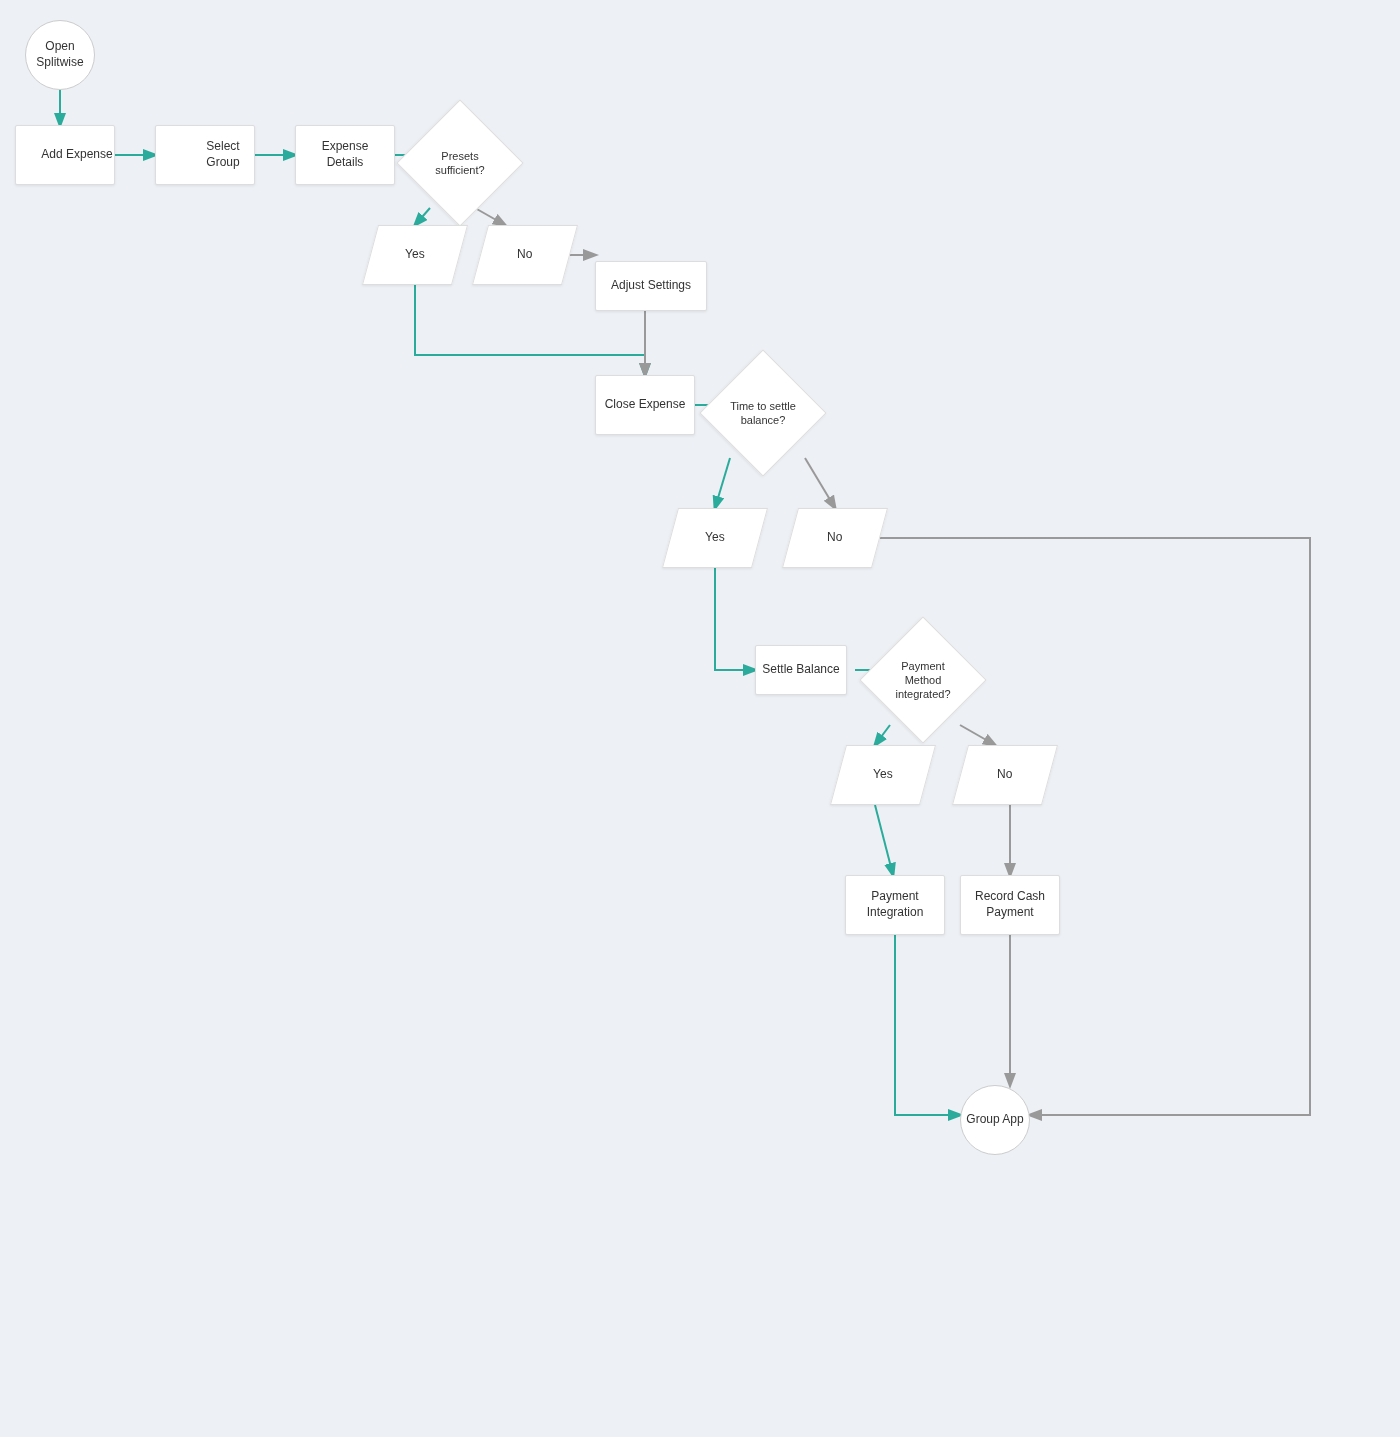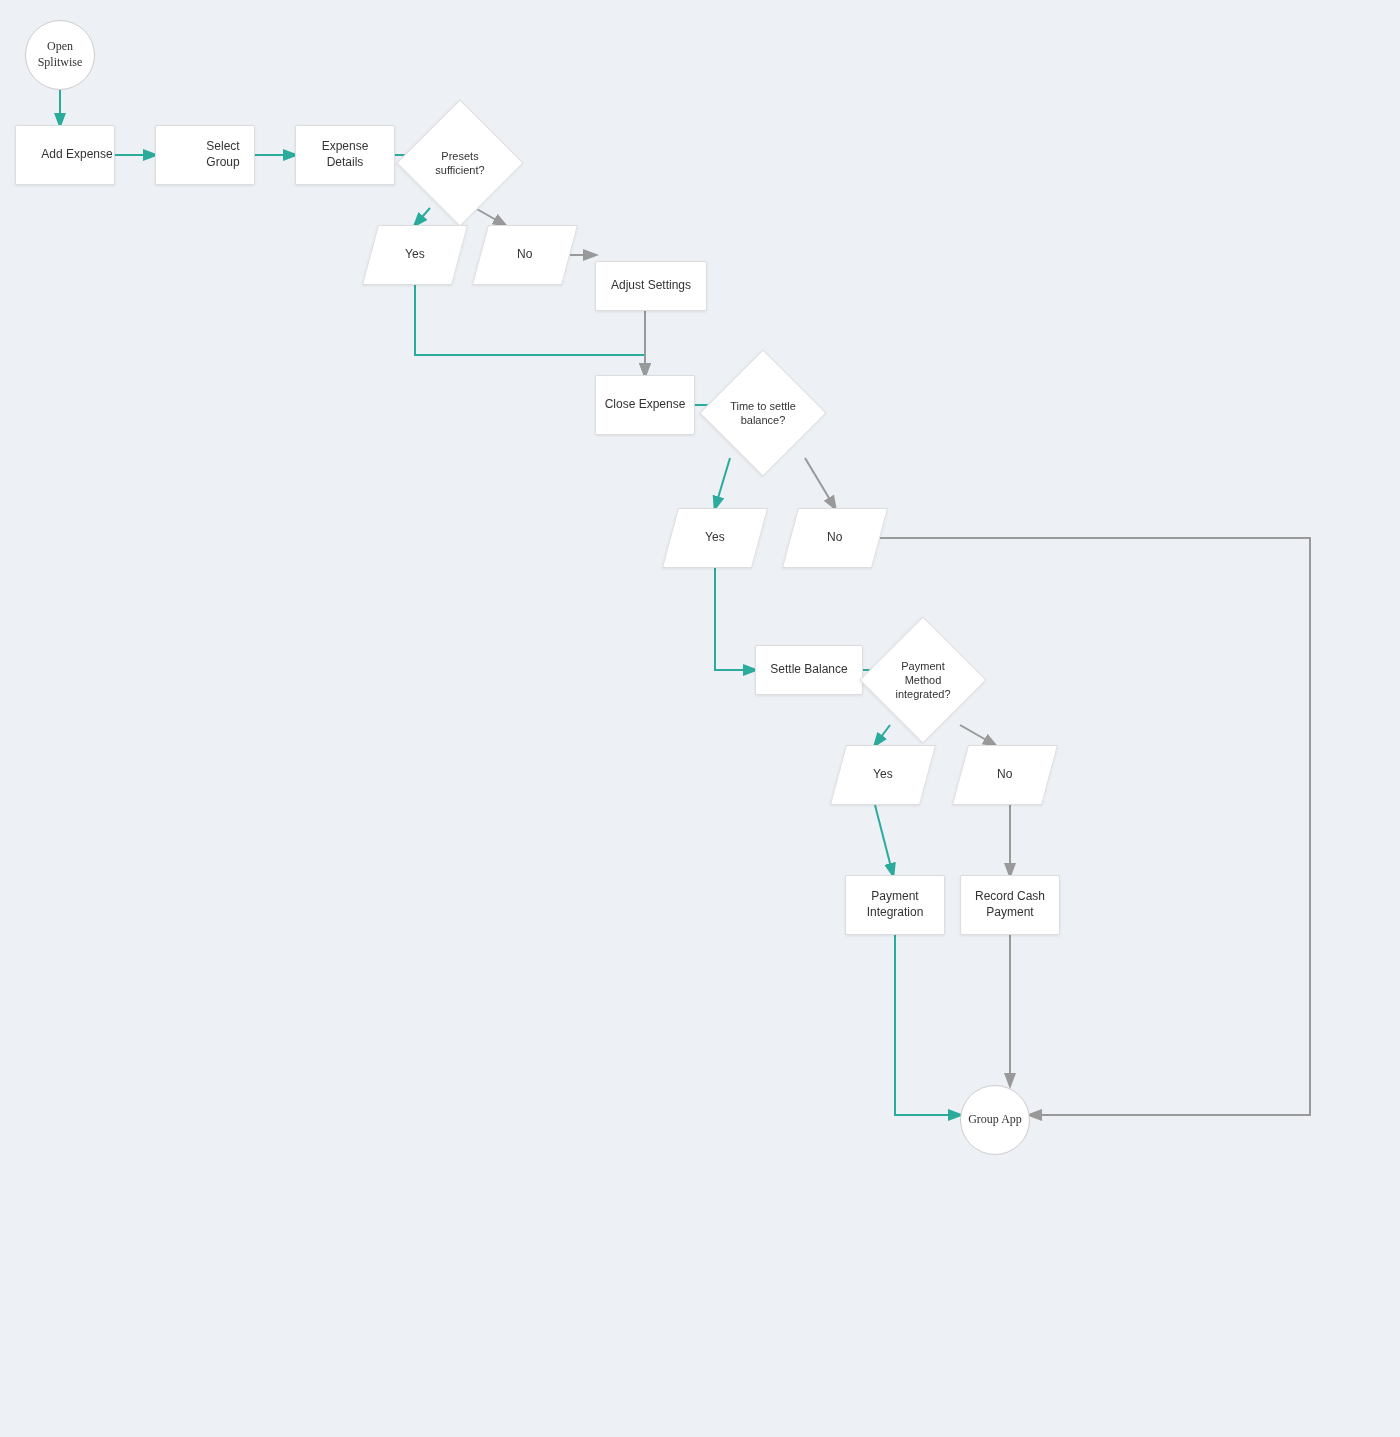--- a/index.html
+++ b/index.html
@@ -27,21 +27,20 @@
       font-size: 12px;
       color: #333;
       line-height: 1.3;
     }
     .node-circle {
       border-radius: 50%;
       background: #fff;
       border: 1.5px solid #ccc;
       width: 70px;
       height: 70px;
-      font-family: Liberation Serif, serif;
     }
     .node-rect {
       background: #fff;
       border: 1px solid #ddd;
       border-radius: 2px;
       width: 100px;
       height: 60px;
       box-shadow: 0 1px 3px rgba(0,0,0,0.08);
     }
     .node-diamond {
@@ -201,21 +200,21 @@
       <span>Yes</span>
     </div>
   </div>
 
   <div class="node" style="left:790px; top:508px; width:90px; height:60px;">
     <div class="node-parallelogram">
       <span>No</span>
     </div>
   </div>
 
-  <div class="node node-rect" style="left:755px; top:645px; width:108px; height:50px;">
+  <div class="node node-rect" style="left:755px; top:645px; width:92px; height:50px;">
     <span>Settle Balance</span>
   </div>
 
   <div class="node" style="left:878px; top:635px; width:90px; height:90px;">
     <div class="node-diamond">
       <div class="node-diamond-label">Payment<br>Method<br>integrated?</div>
     </div>
   </div>
 
   <div class="node" style="left:838px; top:745px; width:90px; height:60px;">

